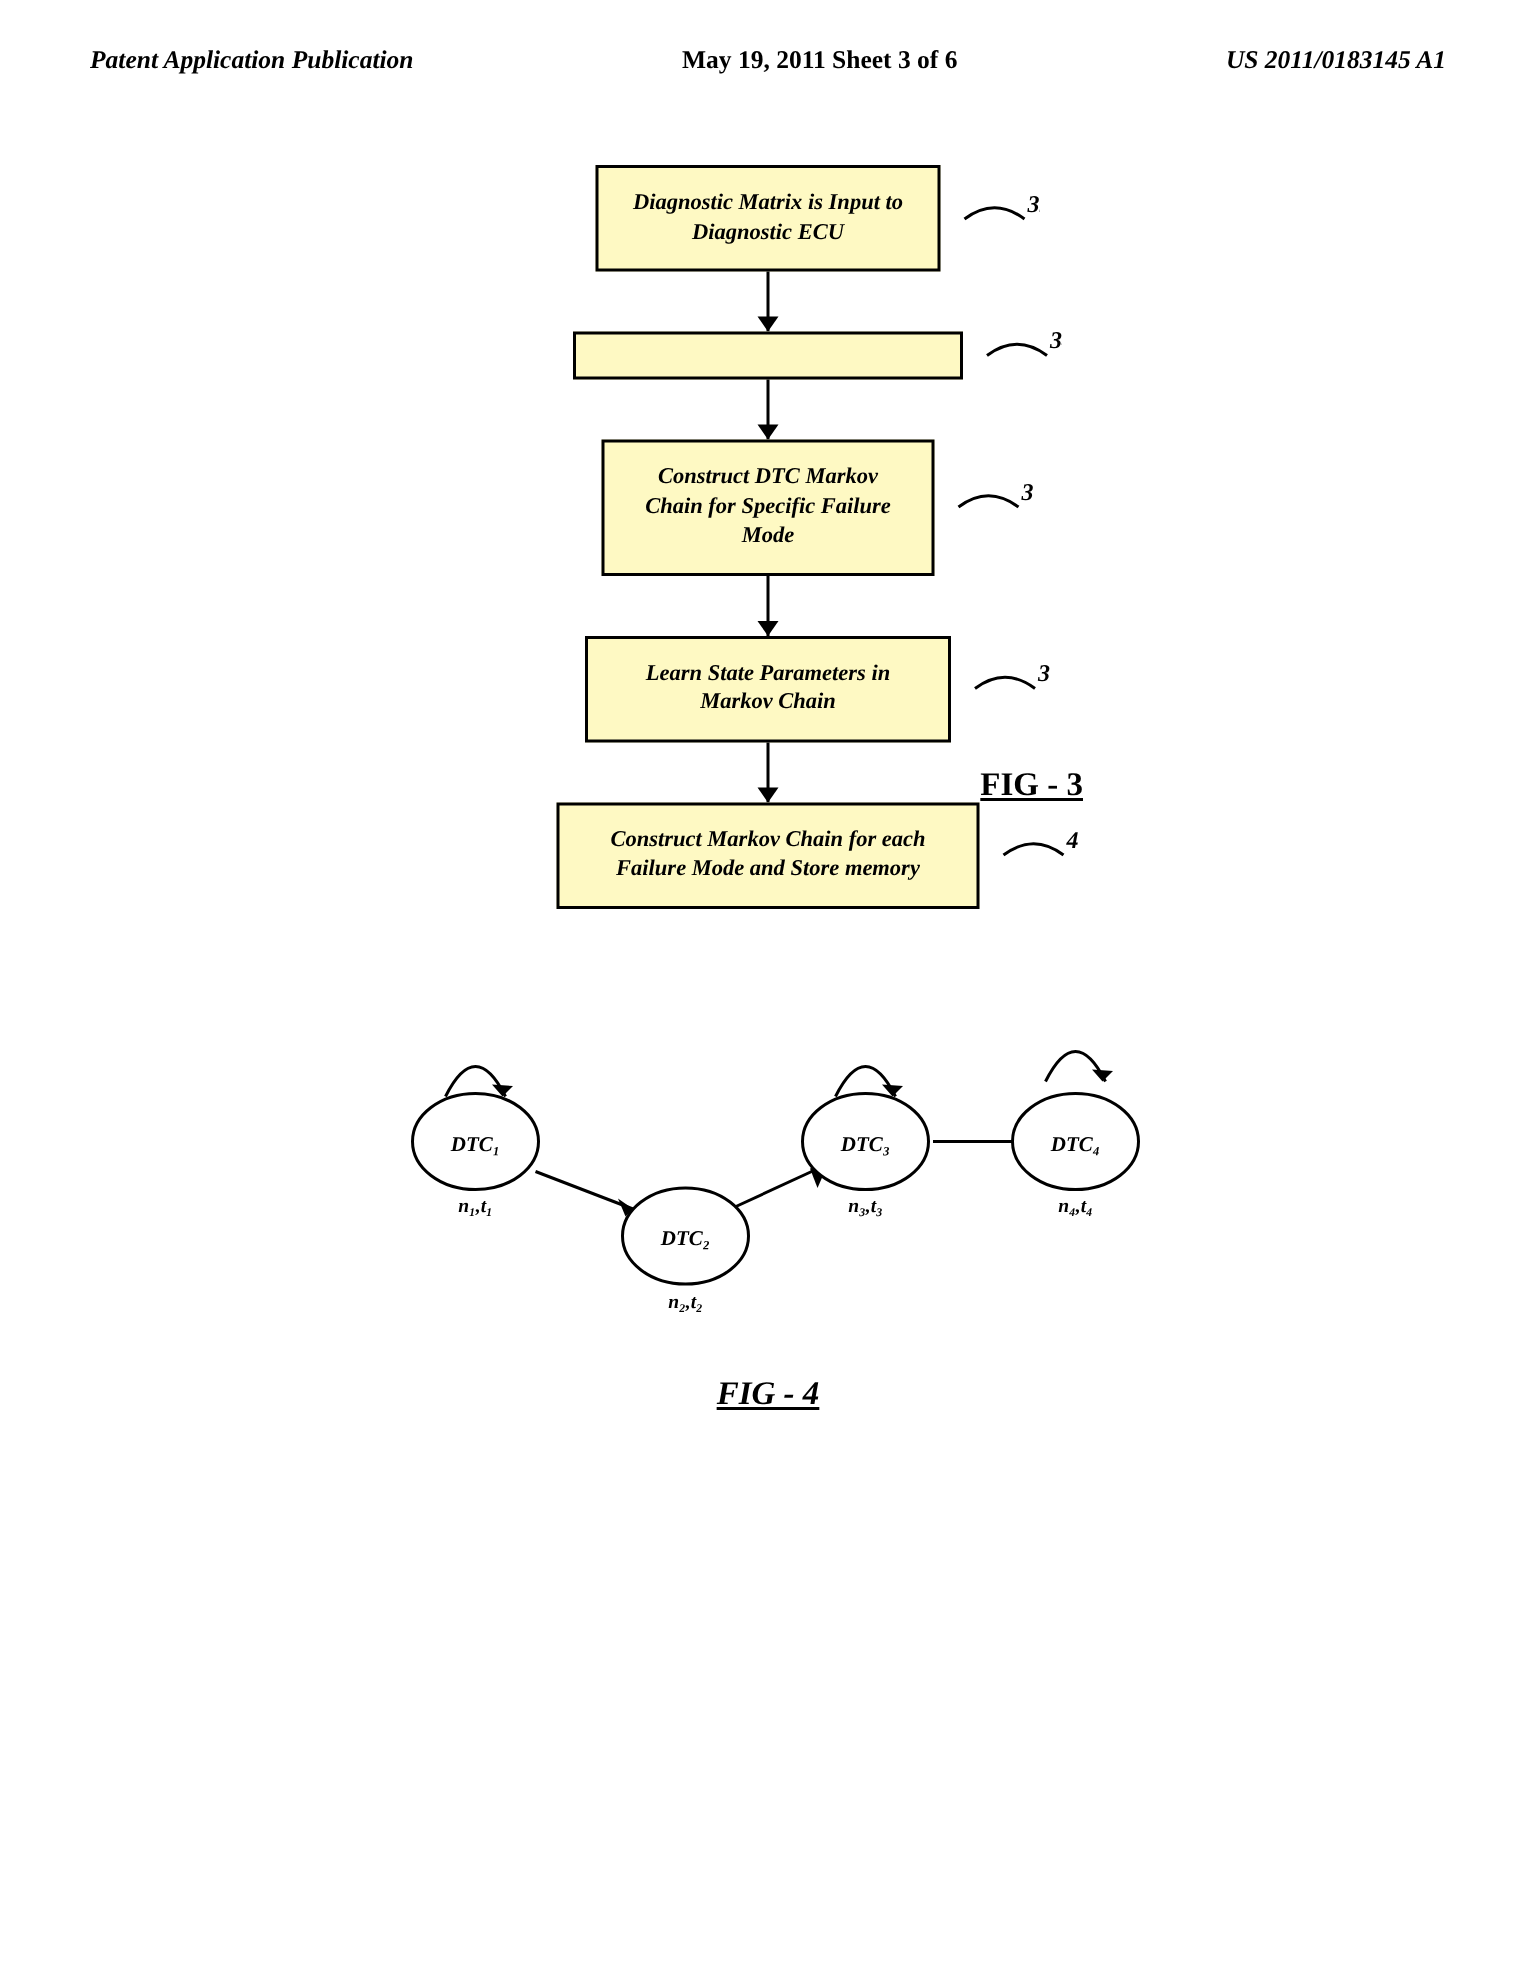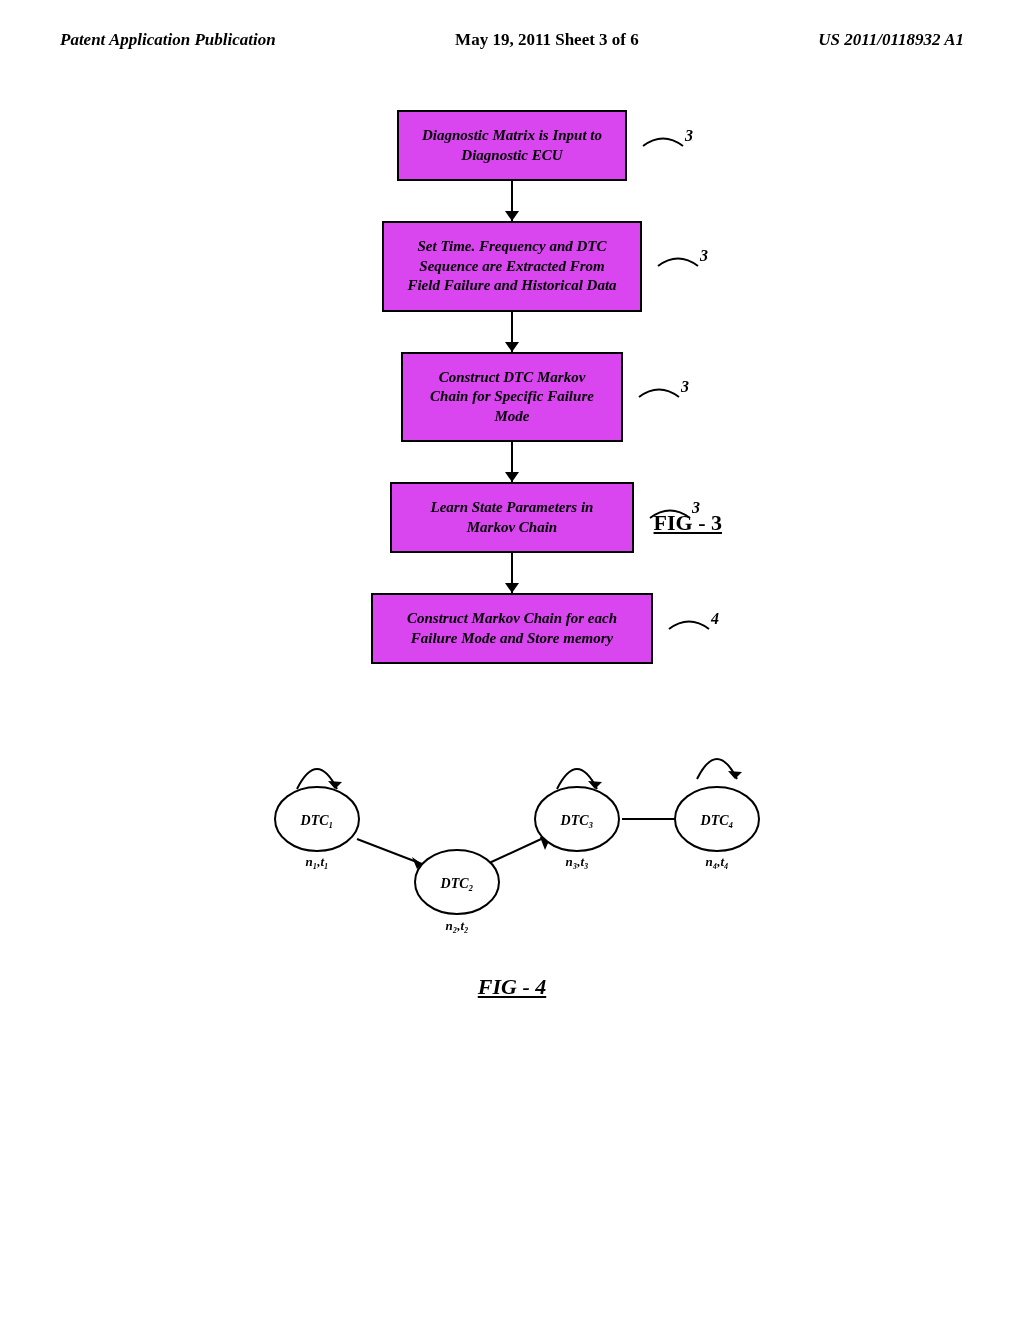--- a/index.html
+++ b/index.html
@@ -47,21 +47,21 @@
 
     .flow-box {
       border: 2px solid #000;
       padding: 14px 20px;
       text-align: center;
       width: 230px;
       font-size: 15px;
       font-weight: bold;
       font-style: italic;
       position: relative;
-      background: #d946ef;
+      background: #fef9c3;
       line-height: 1.3;
     }
 
     .flow-arrow {
       width: 2px;
       height: 40px;
       background: #000;
       position: relative;
     }
     .flow-arrow::after {
@@ -114,21 +114,21 @@
       display: flex;
       justify-content: center;
     }
   </style>
 </head>
 <body>
 
 <div class="header">
   <div class="header-left">Patent Application Publication</div>
   <div class="header-center">May 19, 2011   Sheet 3 of 6</div>
-  <div class="header-right">US 2011/0118932 A1</div>
+  <div class="header-right">US 2011/0183145 A1</div>
 </div>
 
 <div class="content">
 
   <div class="flowchart-wrapper">
 
     <div style="position:relative; width:500px;">
       <span class="fig-label">FIG - 3</span>
     </div>
 
@@ -140,21 +140,20 @@
           <path d="M 10 20 Q 30 5 50 20" stroke="#000" fill="none" stroke-width="2"></path>
           <text x="52" y="15" font-size="16" font-style="italic" font-weight="bold" font-family="Times New Roman">32</text>
         </svg>
       </div>
     </div>
 
     <div class="flow-arrow"></div>
 
     <div class="box-row">
       <div class="flow-box" style="width:260px;">
-        <span>Set Time. Frequency and DTC Sequence are Extracted From Field Failure and Historical Data</span>
         <svg style="position:absolute;right:-68px;top:50%;transform:translateY(-50%);width:60px;height:40px;">
           <path d="M 10 20 Q 30 5 50 20" stroke="#000" fill="none" stroke-width="2"></path>
           <text x="52" y="15" font-size="16" font-style="italic" font-weight="bold" font-family="Times New Roman">34</text>
         </svg>
       </div>
     </div>
 
     <div class="flow-arrow"></div>
 
     <div class="box-row">

